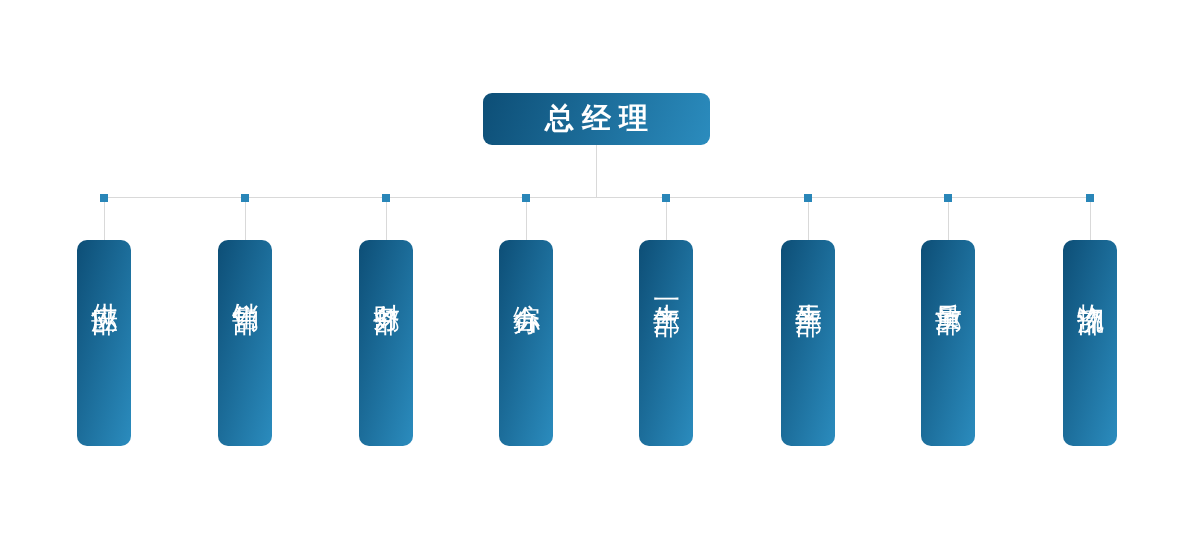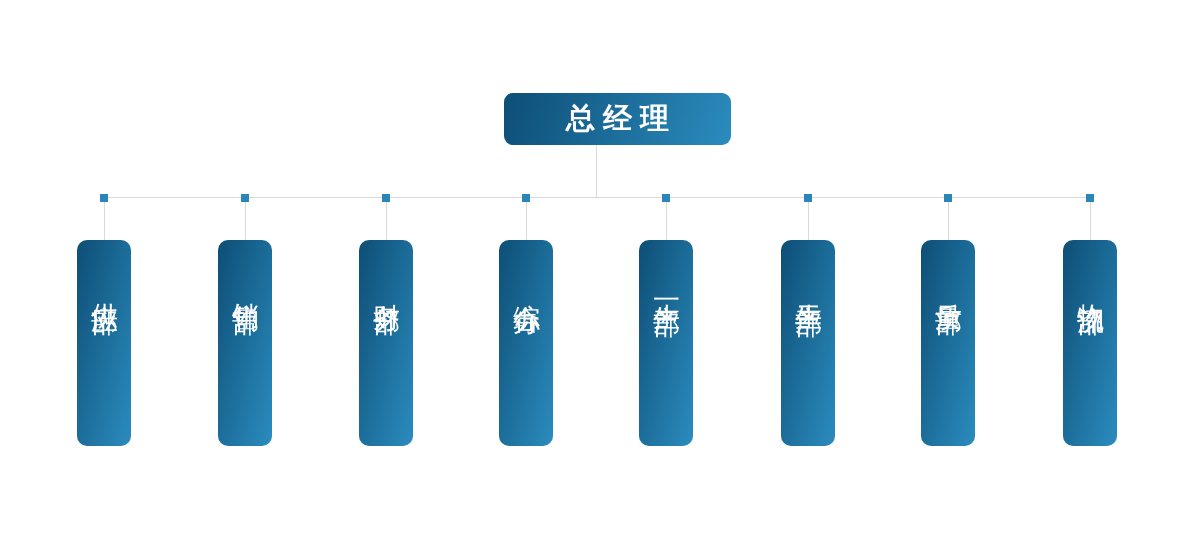--- a/index.html
+++ b/index.html
@@ -11,21 +11,21 @@
   .stage {
     position: relative;
     width: 1200px;
     height: 548px;
     background: var(--background, #ffffff);
     overflow: hidden;
   }
   
   .root-box {
     position: absolute;
-    left: 504px;
+    left: 483px;
     top: 93px;
     width: 227px;
     height: 52px;
     border-radius: 9px;
     background: linear-gradient(110deg, var(--node-gradient-start, #0d4e76) 0%, var(--node-gradient-end, #2b8cbe) 100%);
     display: flex;
     align-items: center;
     justify-content: center;
   }
   .root-label {

